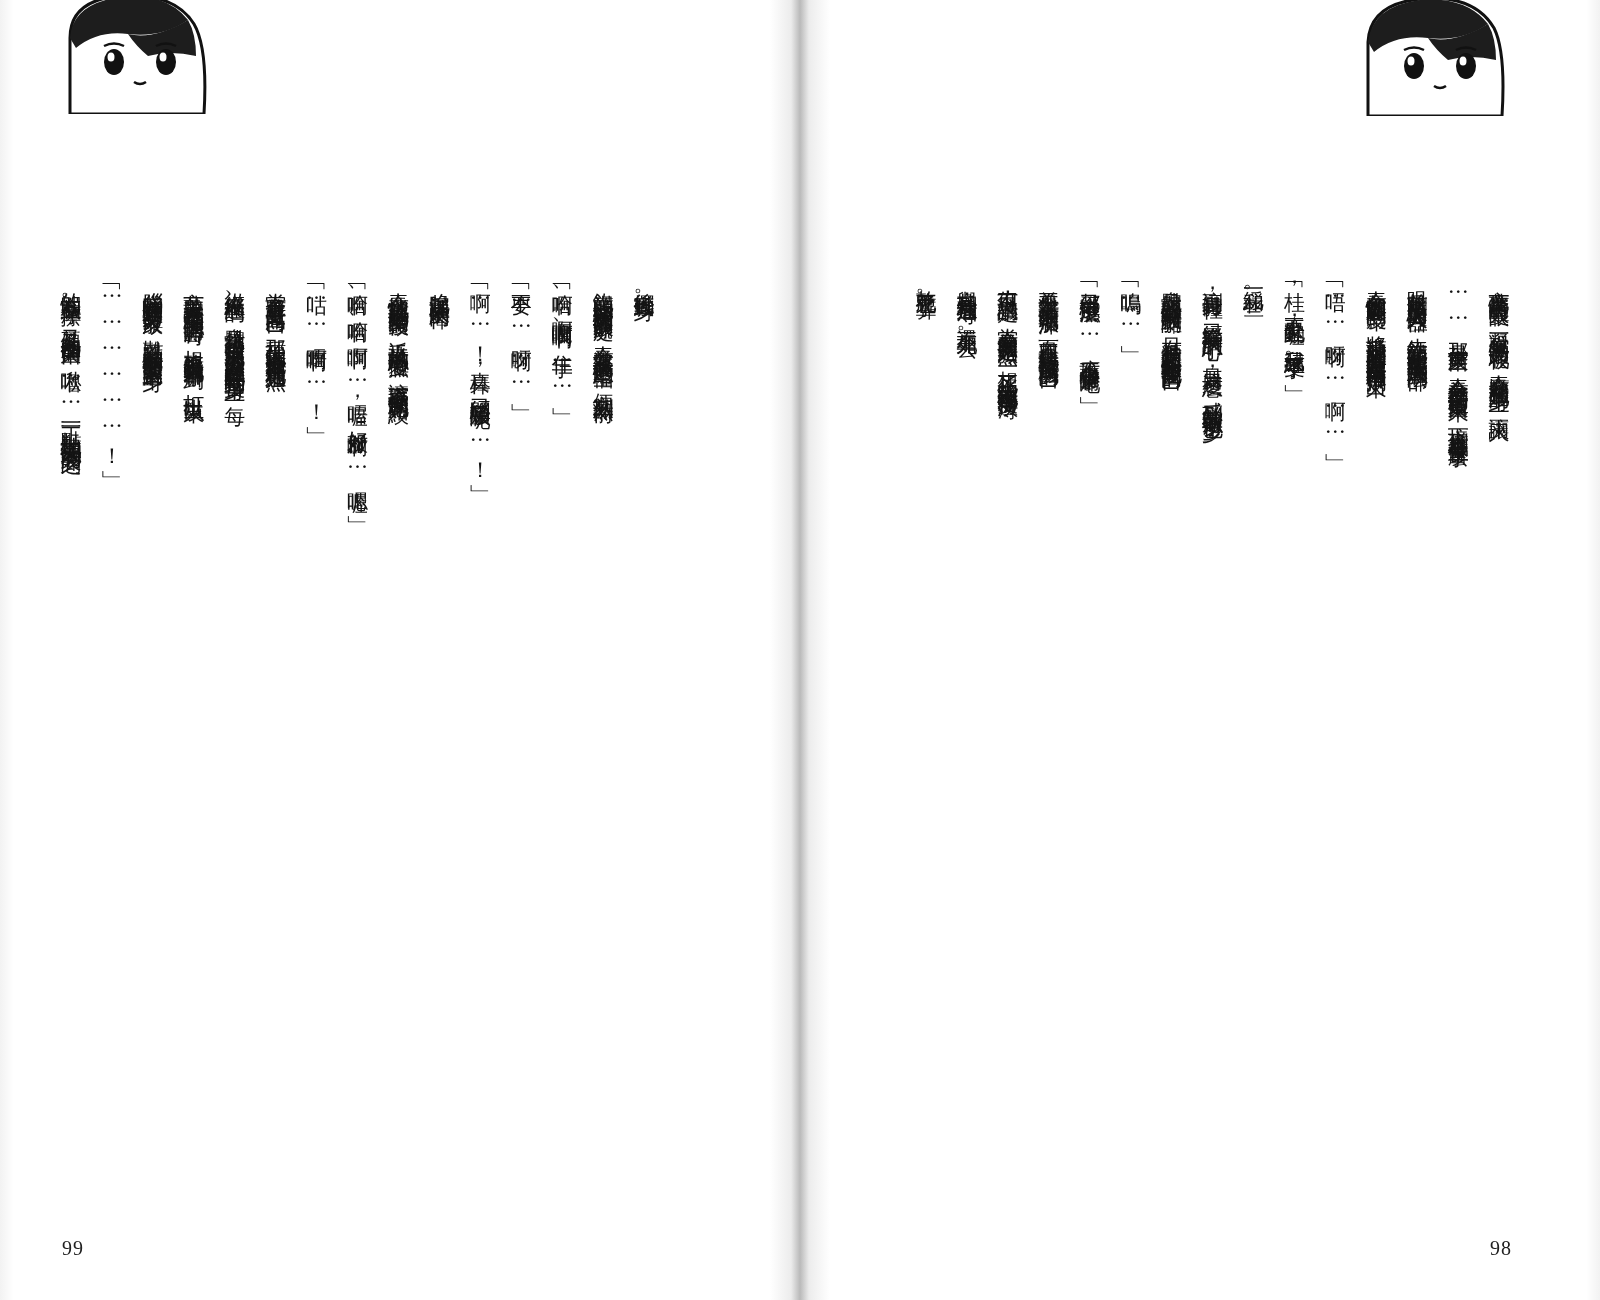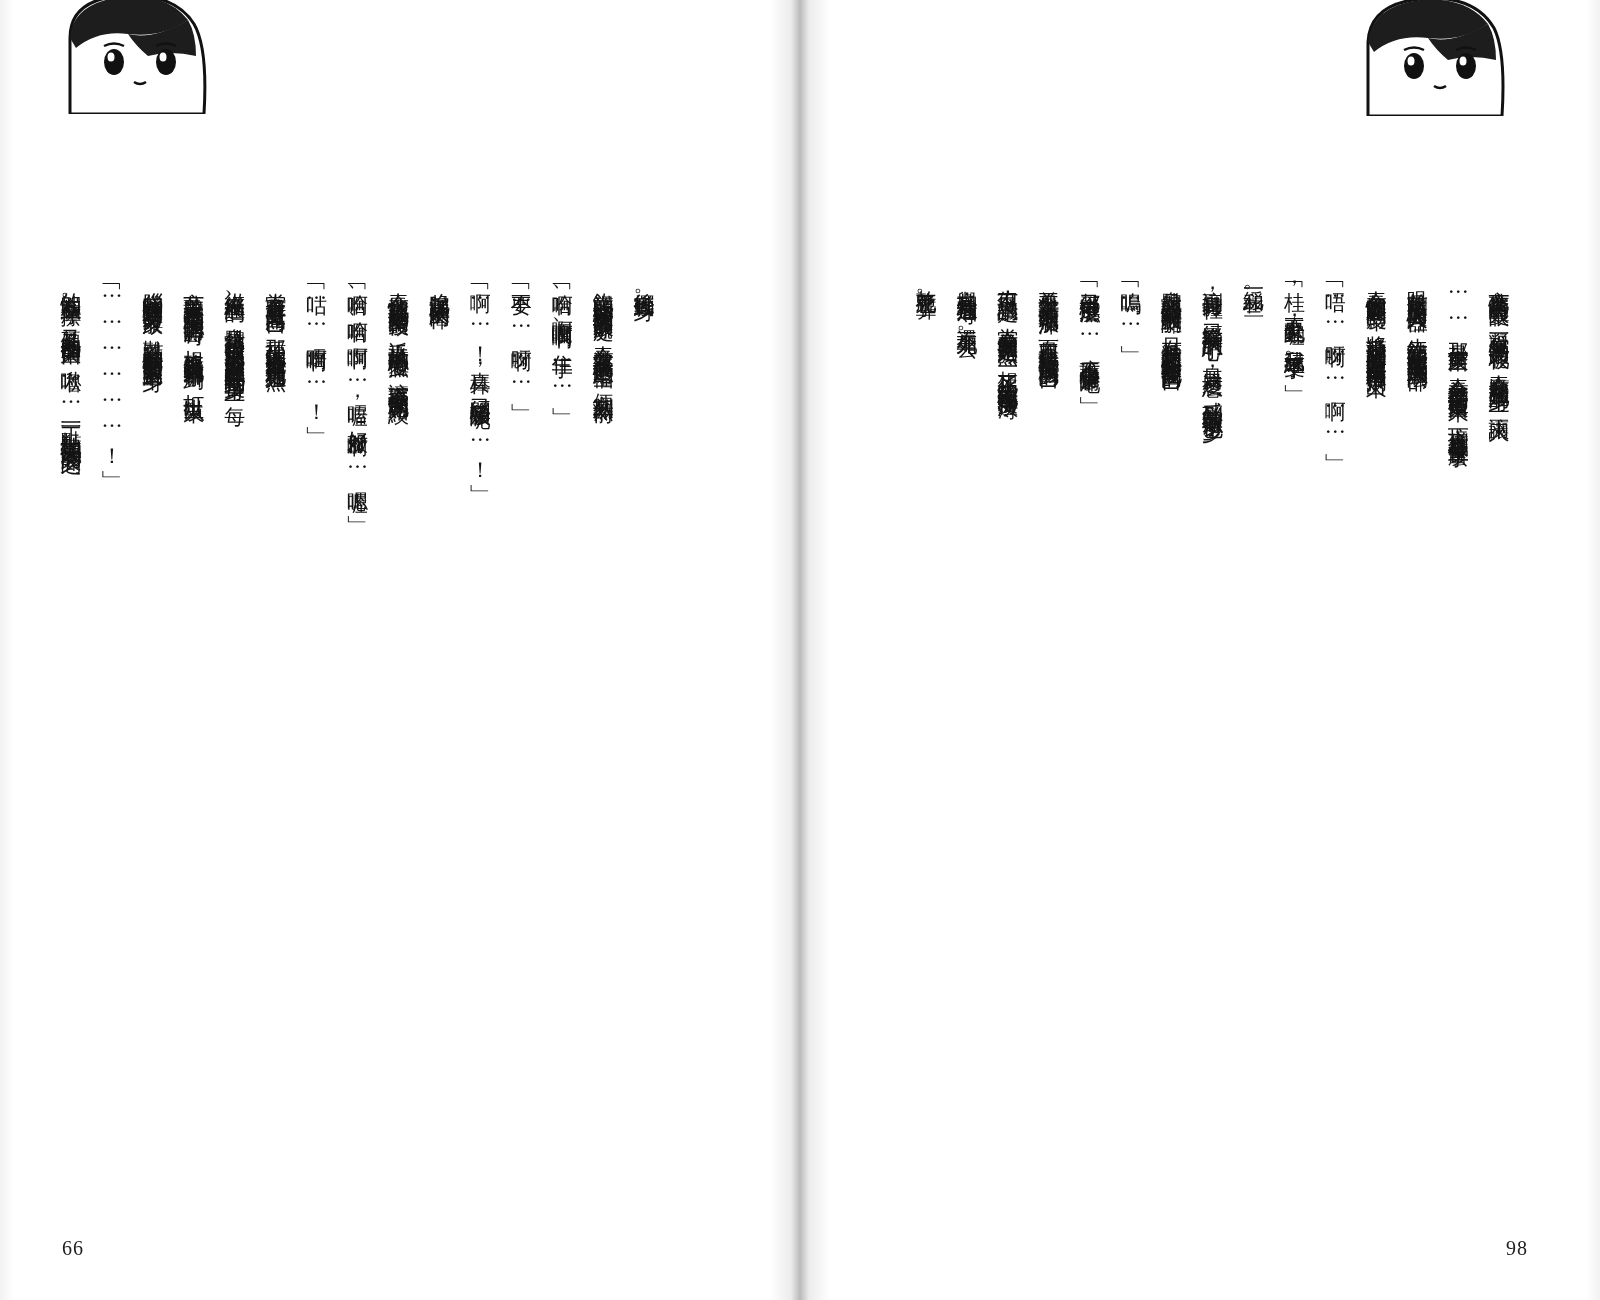--- a/index.html
+++ b/index.html
@@ -88,21 +88,21 @@
   
   .page-num {
     position: absolute;
     bottom: 40px;
     font-family: "Liberation Serif", serif;
     font-size: 20px;
     color: #222;
     letter-spacing: 1px;
   }
   .page-num-left  { left: 62px; }
-  .page-num-right { right: 72px; }
+  .page-num-right { right: 88px; }
 
   
   .scan-edge-left {
     position: absolute;
     top: 0; left: 0; width: 14px; height: 1300px;
     background: linear-gradient(to right, rgba(0,0,0,0.05), rgba(0,0,0,0));
   }
   .scan-edge-right {
     position: absolute;
     top: 0; right: 0; width: 14px; height: 1300px;
@@ -143,21 +143,21 @@
       <div class="col">「哈啊、哈啊、啊啊……唔喔，好舒服啊……嗯喔！」</div>
       <div class="col">「咕……唔啊啊……！」</div>
       <div class="col">當泰介將下半身更貼向自己，那種強大的疼痛也變本加厲地愈加猛烈。</div>
       <div class="col">從未經歷過的、身體彷彿是被從中切成兩半的激烈痛楚就在此刻降臨到言葉身上。每</div>
       <div class="col">言葉曾聽說人在遭受到極強大的痛苦時，根本連出聲喊痛都辦不到。打出生以來</div>
       <div class="col">腦袋瞬間像是和身體分家般，難以忍受的劇痛突然襲向言葉的下半身。</div>
       <div class="col">「………………！」</div>
       <div class="col">的性器相互摩擦。又硬又熱的那個東西，啾嚕……正一點一點地埋入濕潤的肉裂之間。</div>
     </div>
 
-    <div class="page-num page-num-left">66</div>
+    <div class="page-num page-num-left">99</div>
   </div>
 
   <div class="page page-right">
     <div class="scan-edge-right"></div>
 
     <div class="face face-right">
       <svg width="150" height="120" viewBox="0 0 150 120">
         <path d="M10 120 L10 46 Q12 8 62 3 Q116 -2 136 32 Q148 56 144 120 Z" fill="#ffffff" stroke="#111" stroke-width="3"></path>
         <path d="M10 46 Q14 10 62 4 Q108 0 130 28 Q104 46 70 42 Q38 38 16 56 Z" fill="#1d1d1d"></path>
         <path d="M70 42 Q96 48 130 28 Q138 42 138 64 Q112 58 90 64 Q78 54 70 42 Z" fill="#1d1d1d"></path>

